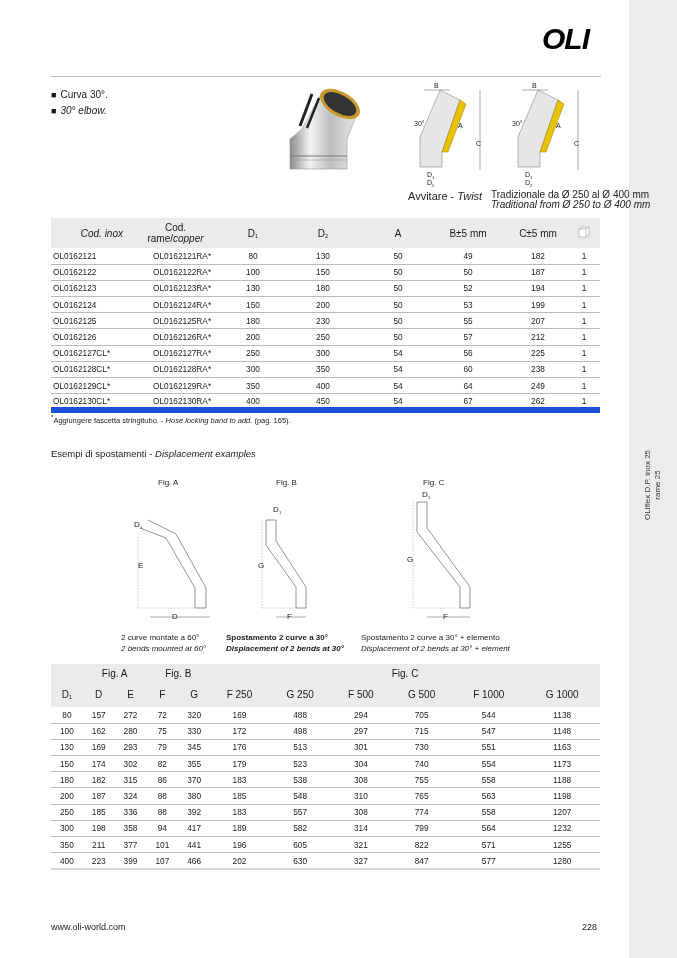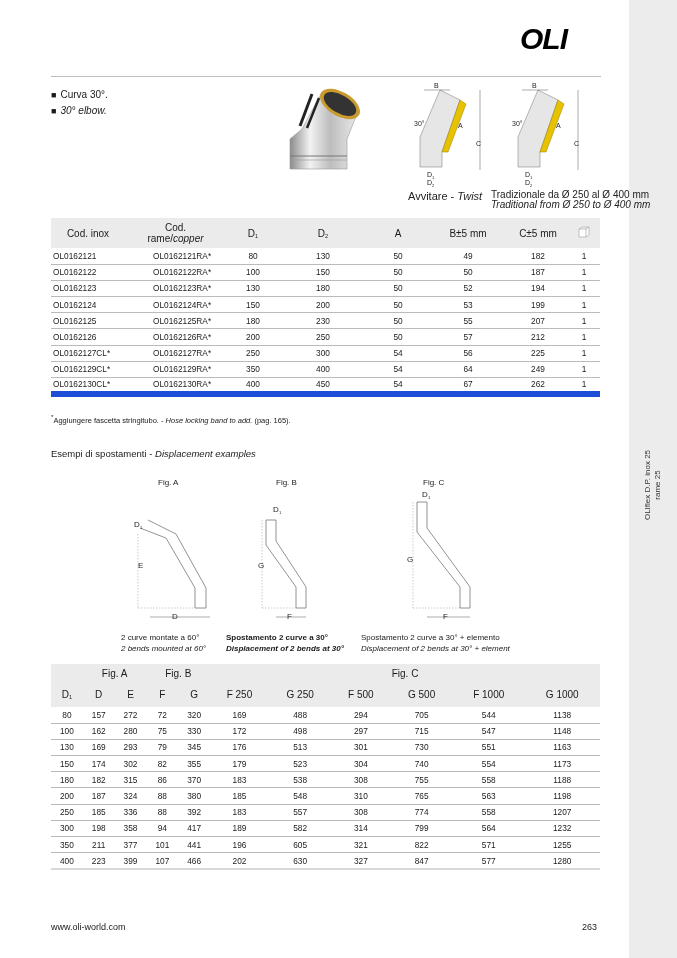--- a/index.html
+++ b/index.html
@@ -3,21 +3,21 @@
 <meta charset="utf-8">
 <style>
   * { box-sizing: border-box; margin: 0; padding: 0; }
   html, body { width: 677px; height: 958px; background: #ffffff; overflow: hidden; }
   body { position: relative; font-family: "Liberation Sans", sans-serif; color: #1a1a1a; }
 
   .side-strip { position: absolute; left: 629px; top: 0; width: 48px; height: 958px; background: #ececec; }
   .side-text { position: absolute; left: 632px; top: 440px; width: 42px; height: 90px; }
   .side-text .rot { position: absolute; left: 50%; top: 50%; transform: translate(-50%,-50%) rotate(-90deg); white-space: nowrap; font-size: 8px; line-height: 10px; text-align: center; color: #333; }
 
-  .logo { position: absolute; left: 520px; top: 22px; font-family: "Liberation Sans", sans-serif; font-weight: 900; font-size: 30px; letter-spacing: -1px; color: #000; font-style: italic; }
+  .logo { position: absolute; left: 542px; top: 22px; font-family: "Liberation Sans", sans-serif; font-weight: 900; font-size: 30px; letter-spacing: -1px; color: #000; font-style: italic; }
 
   .top-rule { position: absolute; left: 51px; top: 76px; width: 550px; height: 1px; background: #bdbdbd; }
 
   .bullets { position: absolute; left: 51px; top: 87px; font-size: 10px; line-height: 15px; }
   .bullets .b::before { content: "■"; font-size: 9px; margin-right: 4px; }
   .bullets .it { font-style: italic; }
 
   .photo { position: absolute; left: 272px; top: 84px; width: 100px; height: 90px; }
   .tech { position: absolute; left: 390px; top: 82px; width: 230px; height: 110px; }
   .tech-cap1 { position: absolute; left: 408px; top: 190px; font-size: 11px; color: #222; }
@@ -122,21 +122,21 @@
   <span>Avvitare - </span><span class="it">Twist</span>
 </div>
 <div class="tech-cap2">
   <div>Tradizionale da Ø 250 al Ø 400 mm</div>
   <div class="it">Traditional from Ø 250 to Ø 400 mm</div>
 </div>
 
 <table class="t1">
   <thead>
     <tr>
-      <th style="width:72px; text-align:center; padding-left:2px;">Cod. inox</th>
+      <th style="width:72px; text-align:right; padding-left:2px;font-style:italic;">Cod. inox</th>
       <th style="width:105px;">
         <div>Cod.</div>
         <div><span>rame/</span><span class="it">copper</span></div>
       </th>
       <th style="width:50px;"><span>D</span><sub>1</sub></th>
       <th style="width:90px;"><span>D</span><sub>2</sub></th>
       <th style="width:60px;">A</th>
       <th style="width:80px;">B±5 mm</th>
       <th style="width:60px;">C±5 mm</th>
       <th style="width:32px;">
@@ -208,20 +208,30 @@
         <td>1</td>
       </tr>
       <tr>
         <td>OL0162127CL*</td>
         <td>OL0162127RA*</td>
         <td>250</td>
         <td>300</td>
         <td>54</td>
         <td>56</td>
         <td>225</td>
+        <td>1</td>
+      </tr>
+      <tr>
+        <td>OL0162128CL*</td>
+        <td>OL0162128RA*</td>
+        <td>300</td>
+        <td>350</td>
+        <td>54</td>
+        <td>60</td>
+        <td>238</td>
         <td>1</td>
       </tr>
       <tr>
         <td>OL0162129CL*</td>
         <td>OL0162129RA*</td>
         <td>350</td>
         <td>400</td>
         <td>54</td>
         <td>64</td>
         <td>249</td>
@@ -450,13 +460,13 @@
         <td>630</td>
         <td>327</td>
         <td>847</td>
         <td>577</td>
         <td>1280</td>
       </tr>
     </tbody>
 </table>
 
 <div class="footer-url">www.oli-world.com</div>
-<div class="footer-page">263</div>
+<div class="footer-page">228</div>
 
 </body></html>

